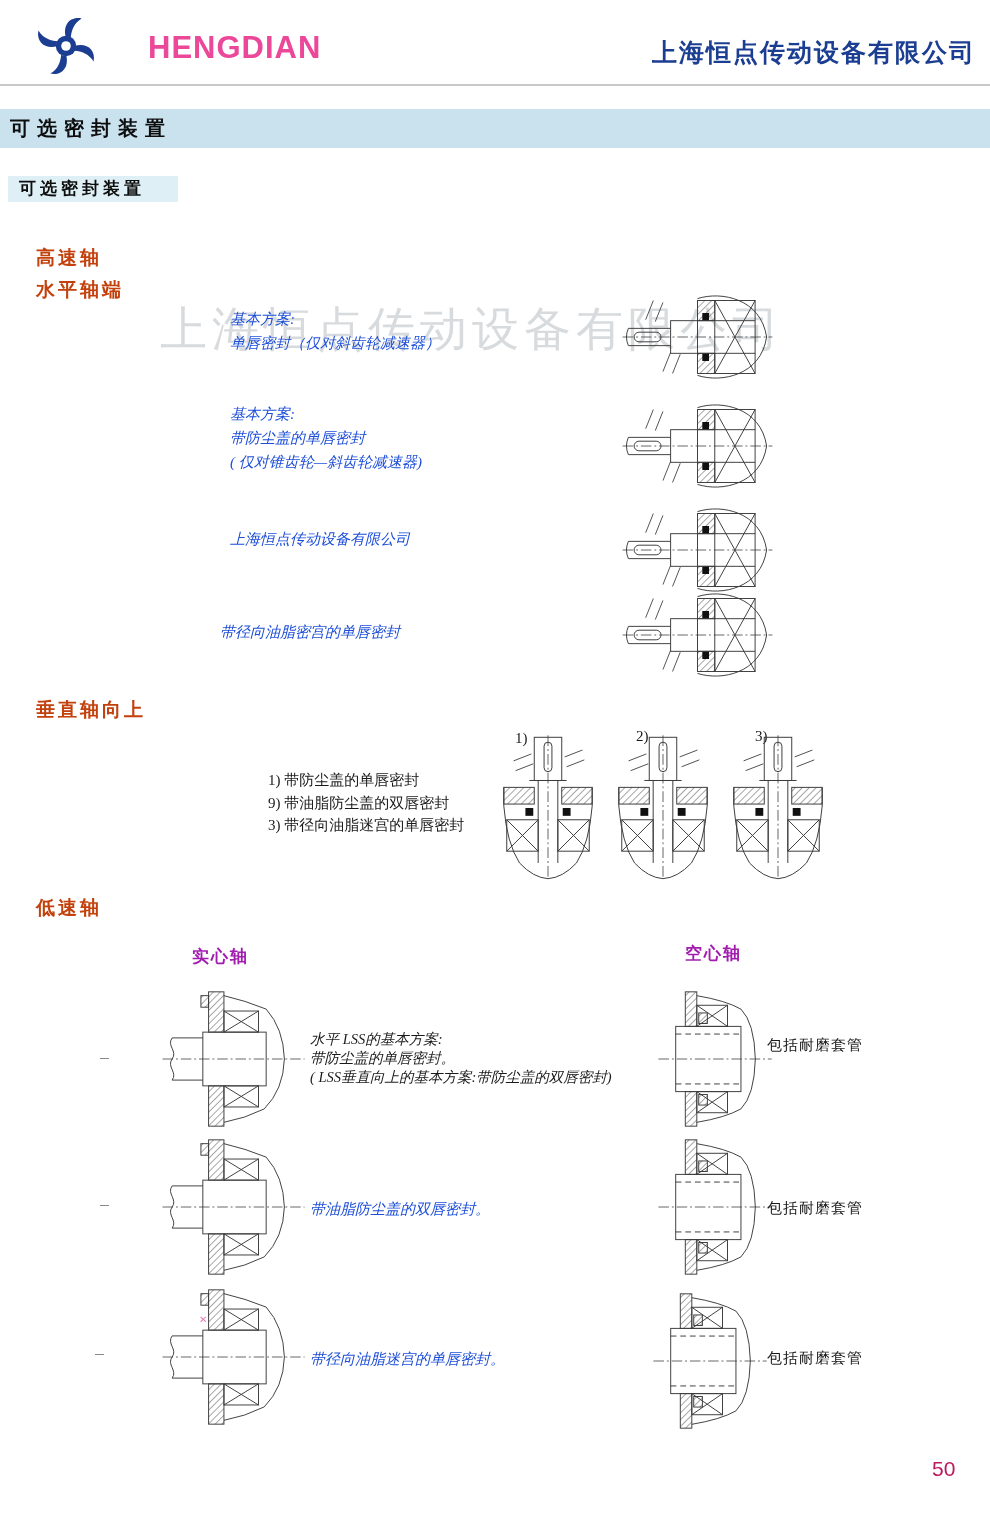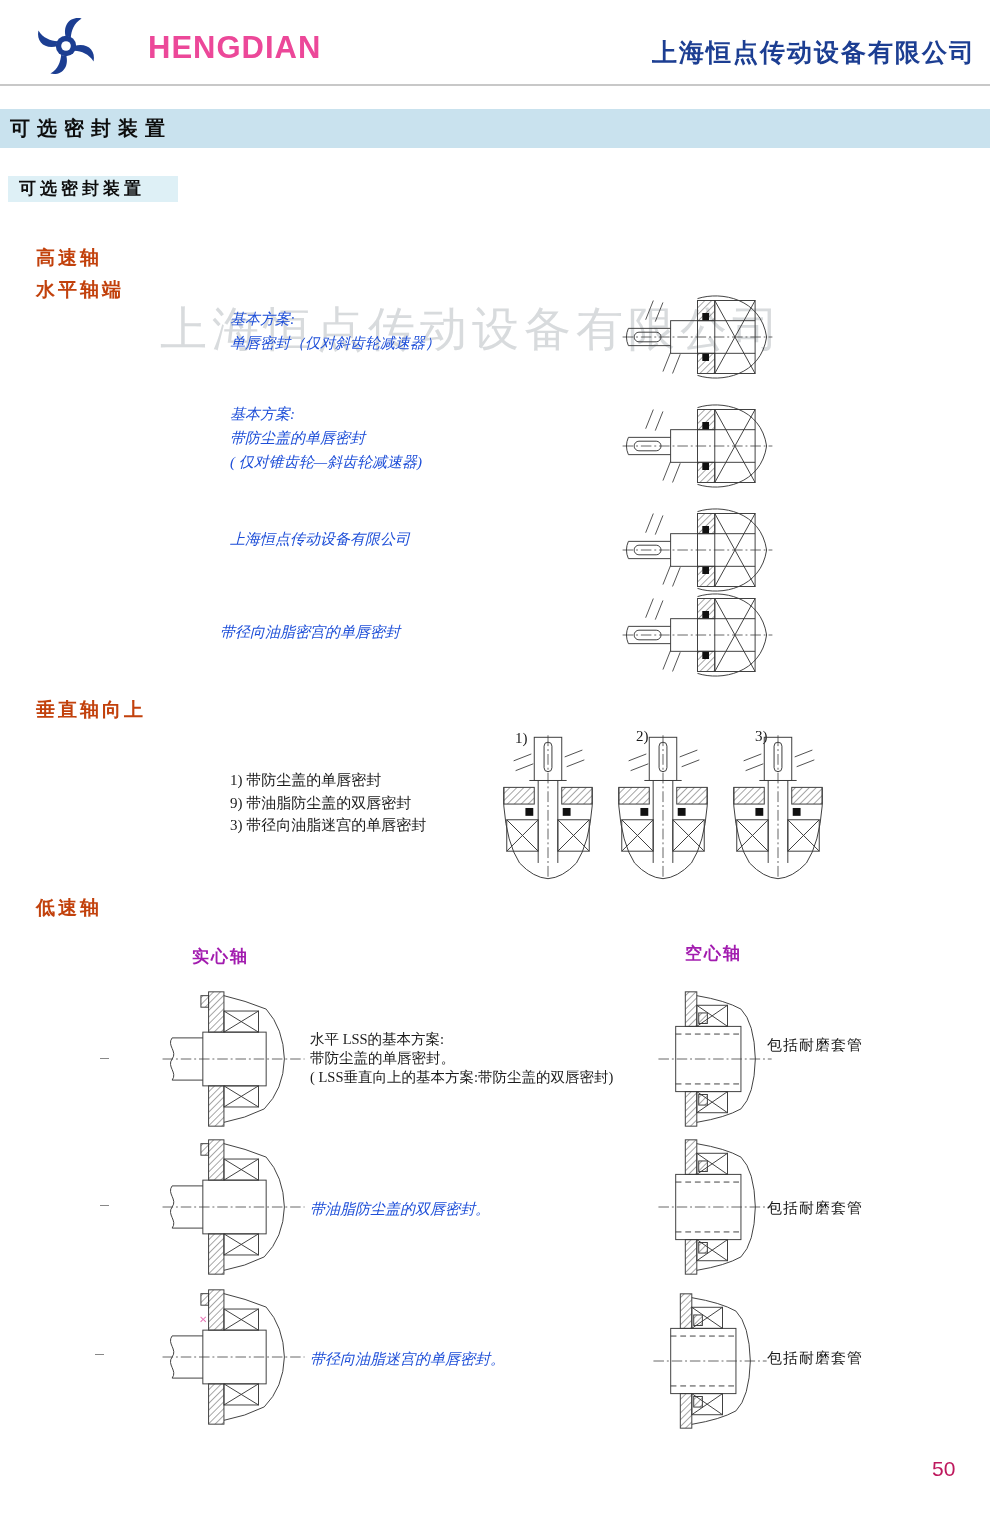--- a/index.html
+++ b/index.html
@@ -26,22 +26,22 @@
     color:#aab0b5;opacity:.45;white-space:nowrap;z-index:0;
     font-family:"Liberation Sans", sans-serif;}
   .content{z-index:1;}
   
   .h-sec{font-family:"Liberation Sans", sans-serif;font-weight:700;
     font-size:19px;color:#c2410c;letter-spacing:3px;}
   .h-col{font-family:"Liberation Sans", sans-serif;font-weight:700;
     font-size:17px;color:#a21caf;letter-spacing:2px;}
   
   .t{font-size:15px;line-height:24px;color:#1d4ed8;font-style:italic;}
-  .t-sm{font-size:14.5px;line-height:19px;color:#1a1a1a;}
-  .list .li{font-size:15px;line-height:22.5px;color:#1a1a1a;}
+  .t-sm{font-size:14.5px;line-height:19px;color:#1a1a1a;font-style:italic;}
+  .list .li{font-size:15px;line-height:22.5px;color:#1a1a1a;margin-left:38px;}
   .fig-label{font-size:15px;color:#1a1a1a;}
   .note{font-size:15px;color:#1a1a1a;letter-spacing:1px;}
   .tick{height:1px;background:#888;}
   .page-num{font-family:"Liberation Sans", sans-serif;font-size:21px;color:#be185d;}
   .pink-mark{font-size:10px;color:#e878b8;font-family:"Liberation Sans", sans-serif;}
   svg.fig{position:absolute;}
 </style>
 </head>
 <body>
 

